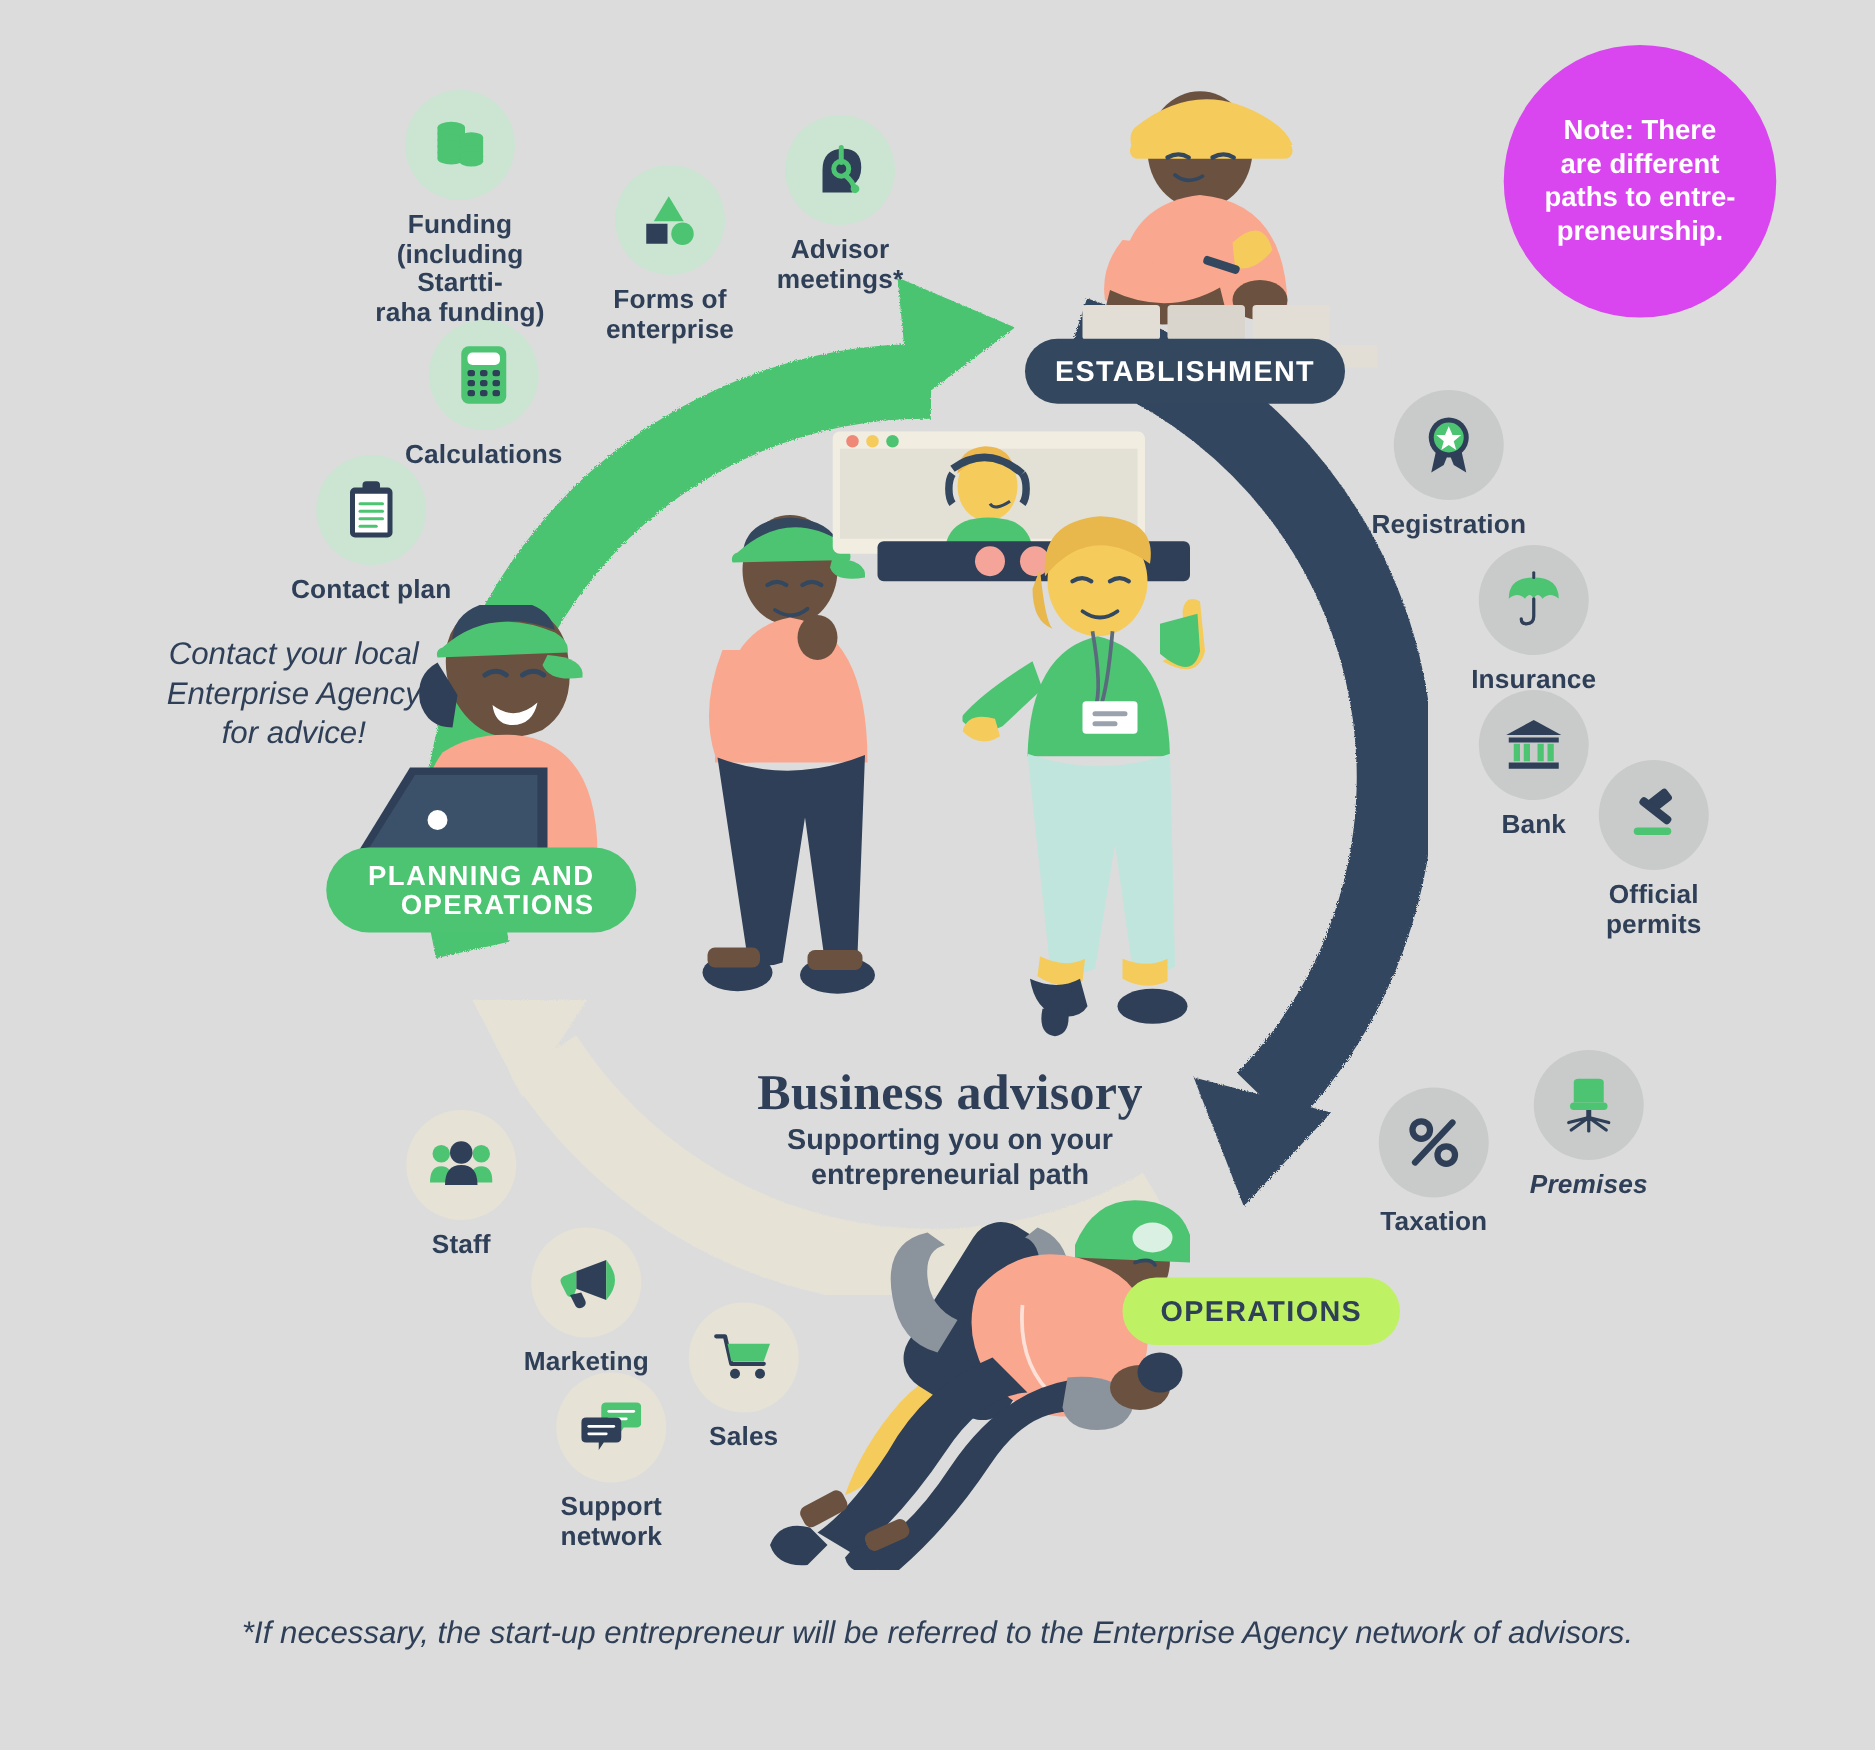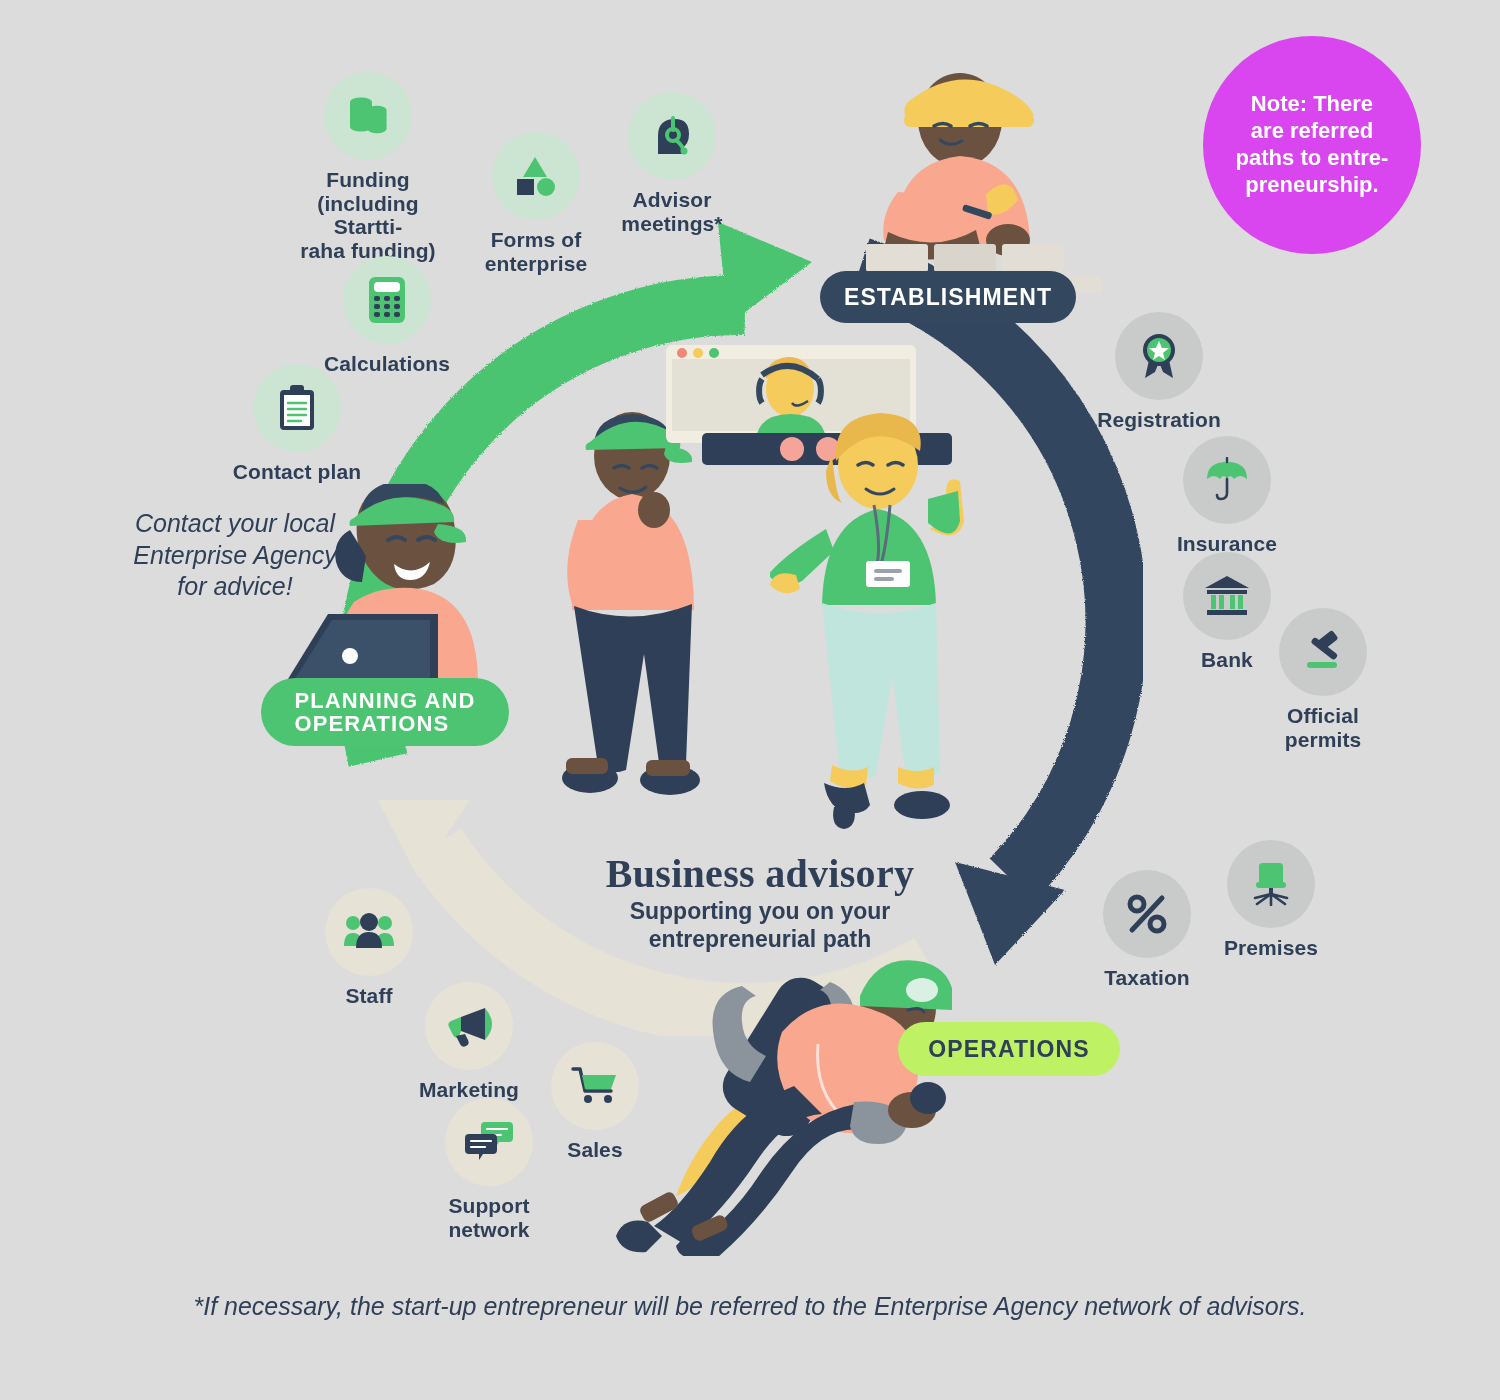--- a/index.html
+++ b/index.html
@@ -28,21 +28,21 @@
   .icon-label {
     font-size: 21px; font-weight: bold; color: #2e3f57;
     line-height: 1.12; letter-spacing: .1px;
   }
 
   
   .badge {
     position: absolute;
     border-radius: 36px;
     display: flex; align-items: center; justify-content: center;
-    text-align: left;
+    text-align: right;
     font-weight: bold; letter-spacing: 1.1px;
     line-height: 1.06;
   }
   .badge-establishment {
     background: #33475f; color: #ffffff;
     font-size: 23px; padding: 0 28px;
   }
   .badge-planning {
     background: #4cc472; color: #ffffff;
     font-size: 22px; padding: 0 26px;
@@ -244,21 +244,21 @@
     <ellipse cx="316" cy="152" rx="18" ry="16" fill="#2e3f57"></ellipse>
     <path d="M36,276 q-24,-6 -32,14 q6,18 30,16 l16,-16 z" fill="#2e3f57"></path>
     <path d="M96,292 q-20,-8 -32,8 q4,16 26,10 z" fill="#2e3f57"></path>
     <rect x="26" y="262" width="38" height="18" rx="6" fill="#6b5240" transform="rotate(-28 26 262)"></rect>
     <rect x="78" y="282" width="36" height="16" rx="6" fill="#6b5240" transform="rotate(-24 78 282)"></rect>
   </svg>
 
   <div class="note-circle" style="left:1203px;top:36px;">
     <div>
       <div>Note: There</div>
-      <div>are referred</div>
+      <div>are different</div>
       <div>paths to entre-</div>
       <div>preneurship.</div>
     </div>
   </div>
 
   <div class="icon-item" style="left:283px;top:72px;">
     <div class="bubble green">
       <svg width="46" height="46" viewBox="0 0 46 46">
         <g fill="#4cc472">
           <ellipse cx="16" cy="9" rx="11" ry="4.6"></ellipse>
@@ -418,21 +418,21 @@
         <rect x="8" y="33" width="30" height="6" rx="3" fill="#4cc472"></rect>
       </svg>
     </div>
     <div class="icon-label">
       <div>Official</div>
       <div>permits</div>
     </div>
   </div>
 
 
-  <div class="icon-item" style="left:1186px;top:840px;">
+  <div class="icon-item" style="left:1186px;top:840px;font-style:italic;">
     <div class="bubble gray">
       <svg width="48" height="44" viewBox="0 0 48 44">
         <path d="M12,4 Q12,1 16,1 L32,1 Q36,1 36,4 L36,20 L12,20 Z" fill="#4cc472"></path>
         <rect x="9" y="20" width="30" height="6" rx="3" fill="#4cc472"></rect>
         <rect x="22" y="26" width="4" height="8" fill="#2e3f57"></rect>
         <path d="M24,32 L10,42 M24,32 L38,42 M24,32 L24,43 M24,32 L8,36 M24,32 L40,36" stroke="#2e3f57" stroke-width="2.6" stroke-linecap="round"></path>
       </svg>
     </div>
     <div class="icon-label">
         <div>Premises</div>

